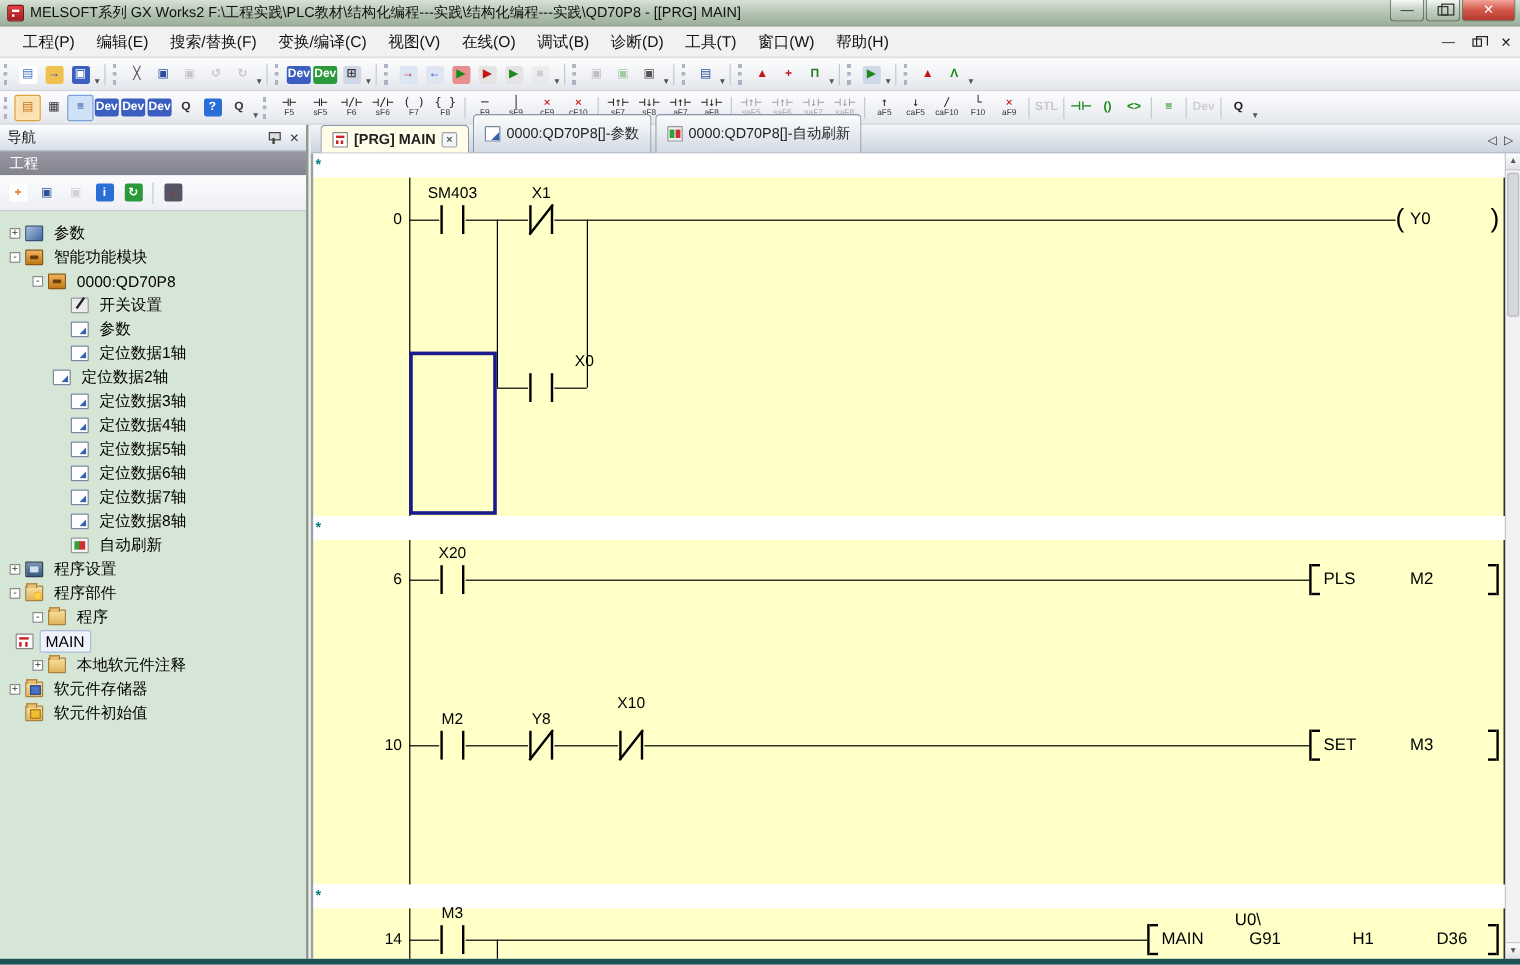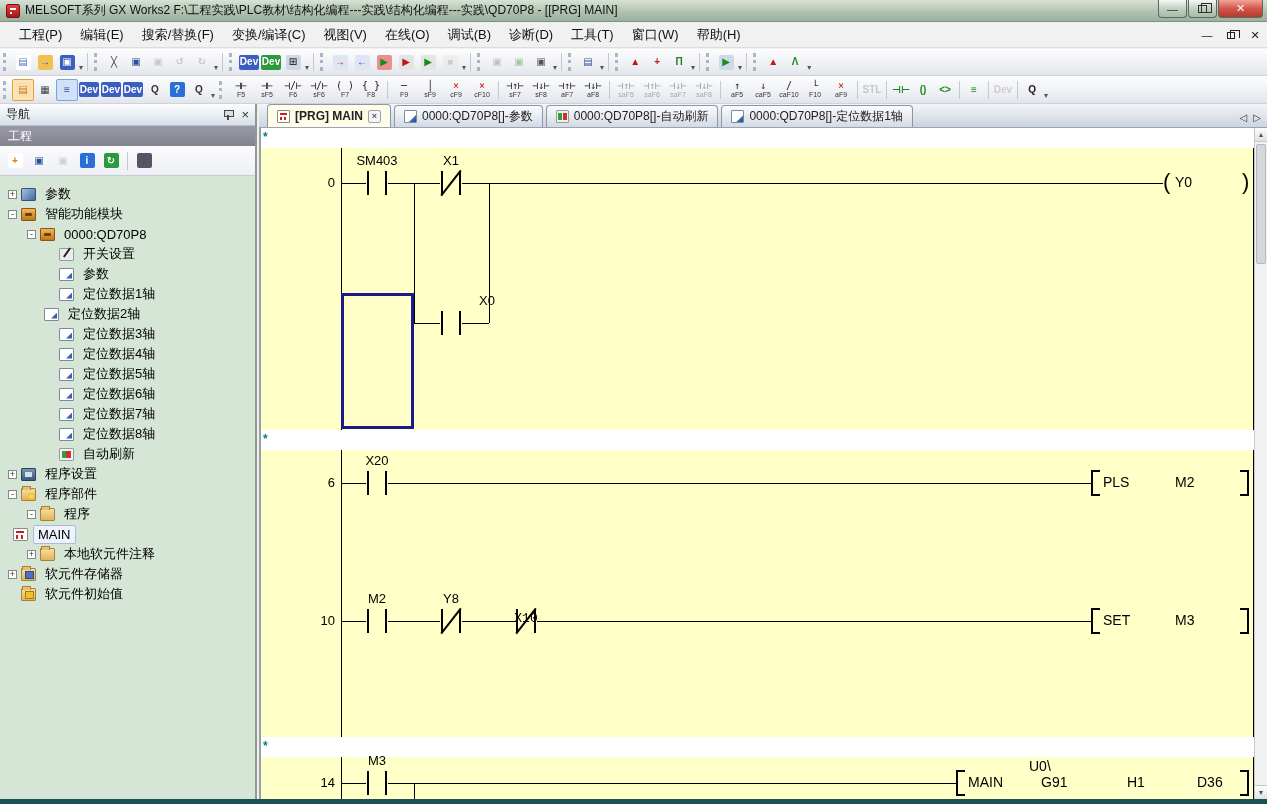--- a/index.html
+++ b/index.html
@@ -90,21 +90,21 @@
   .ti-main { background:#fff; border:1px solid #8a8a8a;}
   .ti-main::after{content:""; position:absolute; left:2px; top:2px; width:8px; height:8px;
      background:linear-gradient(#c82020,#c82020) 0 0/8px 2px no-repeat, linear-gradient(#c82020,#c82020) 0 4px/2px 4px no-repeat, linear-gradient(#c82020,#c82020) 5px 4px/2px 4px no-repeat;}
   .ti-devmem::after{content:""; position:absolute; right:1px; bottom:1px; width:7px; height:6px; background:#4a72c0; border:1px solid #2a4a90;}
   .ti-devinit::after{content:""; position:absolute; right:1px; bottom:1px; width:7px; height:6px; background:#f0c030; border:1px solid #a87818;}
 
   
   .editor { position:absolute; left:259px; top:104px; width:1008px; height:695px; }
   .tabbar { position:absolute; left:0; top:0; right:0; height:24px; background:linear-gradient(#f3f5f8,#ccd4de);
     border-bottom:1px solid #98a4b4; display:flex; align-items:flex-end; padding-left:8px; }
-  .tab { height:22px; display:flex; align-items:center; gap:5px; padding:0 9px; margin-right:3px;
+  .tab { height:32px; display:flex; align-items:center; gap:5px; padding:0 9px; margin-right:3px;
     border:1px solid #8a96aa; border-bottom:none; border-radius:4px 4px 0 0;
     background:linear-gradient(#fbfcfd,#d4dae4); font-size:12px; color:#222; white-space:nowrap;}
   .tab.active { background:#fffce8; font-weight:bold; height:23px; }
   .tab-close { width:13px; height:13px; border:1px solid #9aa2b0; background:#f4f5f7; font-size:9px; line-height:11px;
     text-align:center; color:#555; border-radius:2px;}
   .tico { width:13px; height:13px; position:relative; flex:none; border-radius:1px;}
   .tico-prg { background:#fff; border:1px solid #888;}
   .tico-prg::after{content:""; position:absolute; left:2px; top:2px; width:7px; height:7px;
      background:linear-gradient(#d02020,#d02020) 0 0/7px 2px no-repeat, linear-gradient(#d02020,#d02020) 0 4px/2px 3px no-repeat, linear-gradient(#d02020,#d02020) 4px 4px/2px 3px no-repeat;}
   .tico-param { background:#fff; border:1px solid #7a8aa0;}
@@ -597,24 +597,20 @@
         <div class="tab-close">×</div>
       </div>
       <div class="tab">
         <div class="tico tico-param"></div>
         <div style="">0000:QD70P8[]-参数</div>
       </div>
       <div class="tab">
         <div class="tico tico-refresh"></div>
         <div style="">0000:QD70P8[]-自动刷新</div>
       </div>
-      <div class="tab">
-        <div class="tico tico-param"></div>
-        <div style="">0000:QD70P8[]-定位数据1轴</div>
-      </div>
       <div class="tab-scroll">
         <div class="tsbtn">◁</div>
         <div class="tsbtn">▷</div>
       </div>
     </div>
   <div class="canvas" id="canvas">
     <div class="canvas-edge"></div>
   <div class="sec-comment" style="top: 0px; height: 20px;">
         <div class="star">*</div>
       </div>
@@ -678,21 +674,21 @@
         <div class="bar l"></div>
         <div class="bar r"></div>
         <div class="slash"></div>
       </div>
       <div class="clabel" style="left: 157px; top: 463px;">Y8</div>
       <div class="contact" style="left: 256px; top: 480px;">
         <div class="bar l"></div>
         <div class="bar r"></div>
         <div class="slash"></div>
       </div>
-      <div class="clabel" style="left: 232px; top: 483px; font-family: Liberation Mono, monospace;">X10</div>
+      <div class="clabel" style="left: 232px; top: 450px;">X10</div>
       <div class="contact" style="left: 107px; top: 642px;">
         <div class="bar l"></div>
         <div class="bar r"></div>
       </div>
       <div class="clabel" style="left: 83px; top: 625px;">M3</div>
       <div class="coil-paren" style="left: 904px; top: 41px;">(</div>
       <div class="optext" style="left: 916px; top: 46px;">Y0</div>
       <div class="coil-paren" style="left: 983px; top: 41px;">)</div>
       <div class="brk l" style="left: 832px; top: 342px;"></div>
       <div class="brk r" style="left: 983px; top: 342px;"></div>

